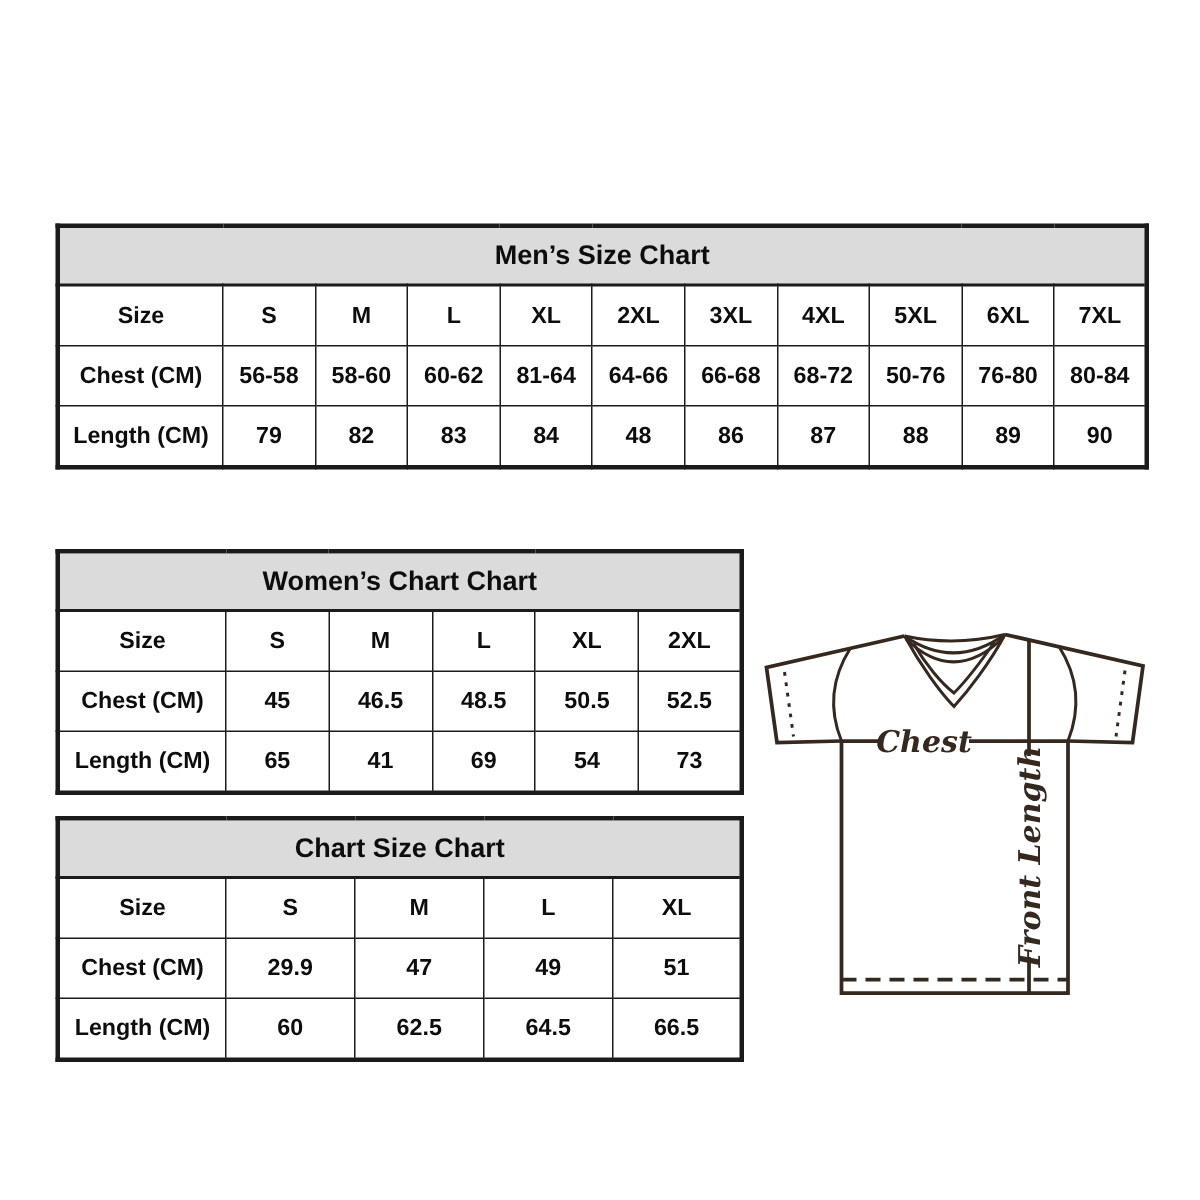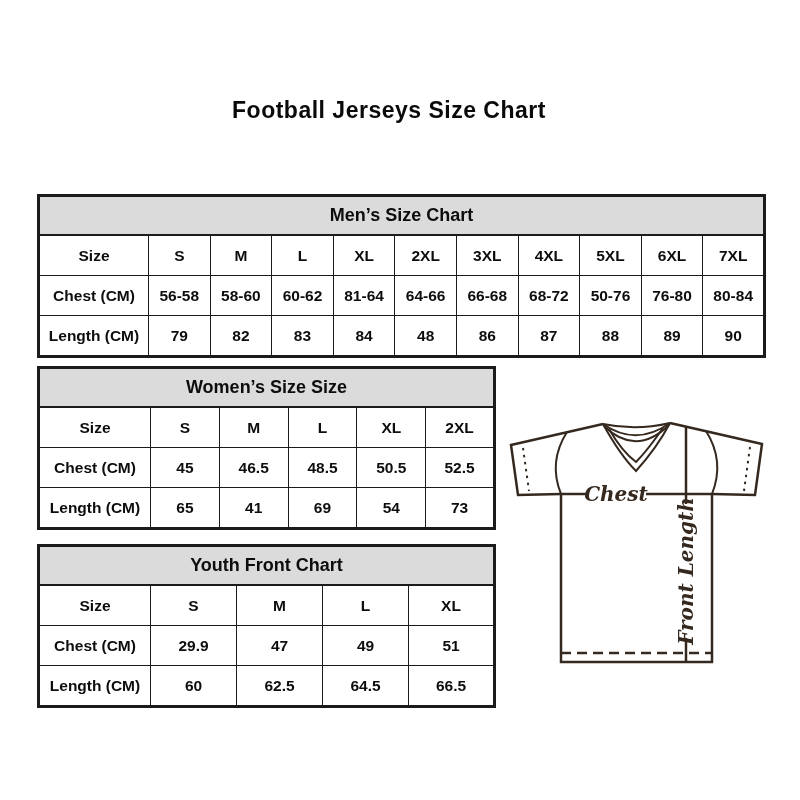--- a/index.html
+++ b/index.html
@@ -46,40 +46,39 @@
     padding: 0;
     overflow: hidden;
     white-space: nowrap;
   }
   table.sizetable td.sect {
     background: #dbdbdb;
     font-size: 18px;
     height: 37px;
     border-bottom: 2.5px solid #1b1b1b;
   }
-  #mens-table   { left: 37px; top: 149px; width: 726px; margin-top: 45px; }
+  #mens-table   { left: 37px; top: 149px; width: 726px; }
   #womens-table { left: 37px; top: 366px; width: 456px; }
   #youth-table  { left: 37px; top: 544px; width: 456px; }
   #jersey-svg   { position: absolute; left: 503px; top: 400px; width: 272px; height: 268px; }
   .jersey-line   { fill: none; stroke: #35291f; stroke-width: 2.5; }
   .jersey-thin   { fill: none; stroke: #35291f; stroke-width: 2; }
   .jersey-text {
     fill: #35291f;
     font-family: "DejaVu Serif", serif;
     font-style: italic;
     font-weight: bold;
     font-size: 20px;
   }
 </style>
 </head>
 <body>
 
 <div class="page">
 
-  <div class="page-title">Football Jerseys Size Chart</div>
 
   <table class="sizetable" id="mens-table">
     <colgroup>
       <col style="width:110px">
       <col style="width:61.6px">
         <col style="width:61.6px">
         <col style="width:61.6px">
         <col style="width:61.6px">
         <col style="width:61.6px">
       <col style="width:61.6px">
@@ -138,21 +137,21 @@
     <colgroup>
       <col style="width:112px">
       <col style="width:68.8px">
         <col style="width:68.8px">
         <col style="width:68.8px">
         <col style="width:68.8px">
         <col style="width:68.8px">
     </colgroup>
     <tbody>
         <tr>
-      <td class="sect" colspan="6">Women’s Size Size</td>
+      <td class="sect" colspan="6">Women’s Chart Chart</td>
     </tr>
     <tr>
       <td>Size</td>
       <td>S</td>
       <td>M</td>
       <td>L</td>
       <td>XL</td>
       <td>2XL</td>
     </tr>
     <tr>
@@ -177,21 +176,21 @@
   <table class="sizetable" id="youth-table">
     <colgroup>
       <col style="width:112px">
       <col style="width:86px">
         <col style="width:86px">
         <col style="width:86px">
         <col style="width:86px">
     </colgroup>
     <tbody>
         <tr>
-      <td class="sect" colspan="5">Youth Front Chart</td>
+      <td class="sect" colspan="5">Chart Size Chart</td>
     </tr>
     <tr>
       <td>Size</td>
       <td>S</td>
       <td>M</td>
       <td>L</td>
       <td>XL</td>
     </tr>
     <tr>
       <td>Chest (CM)</td>

